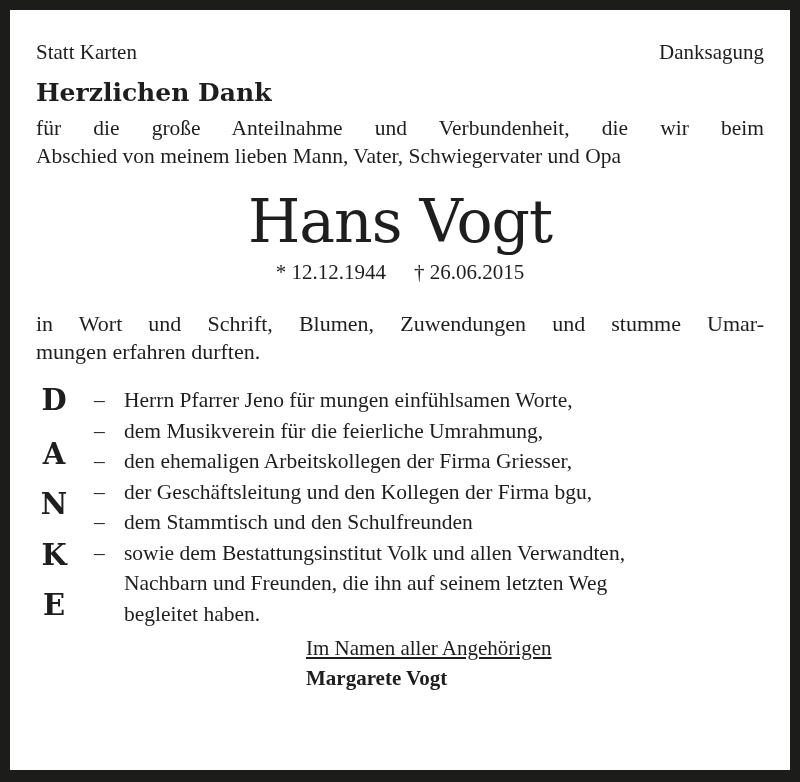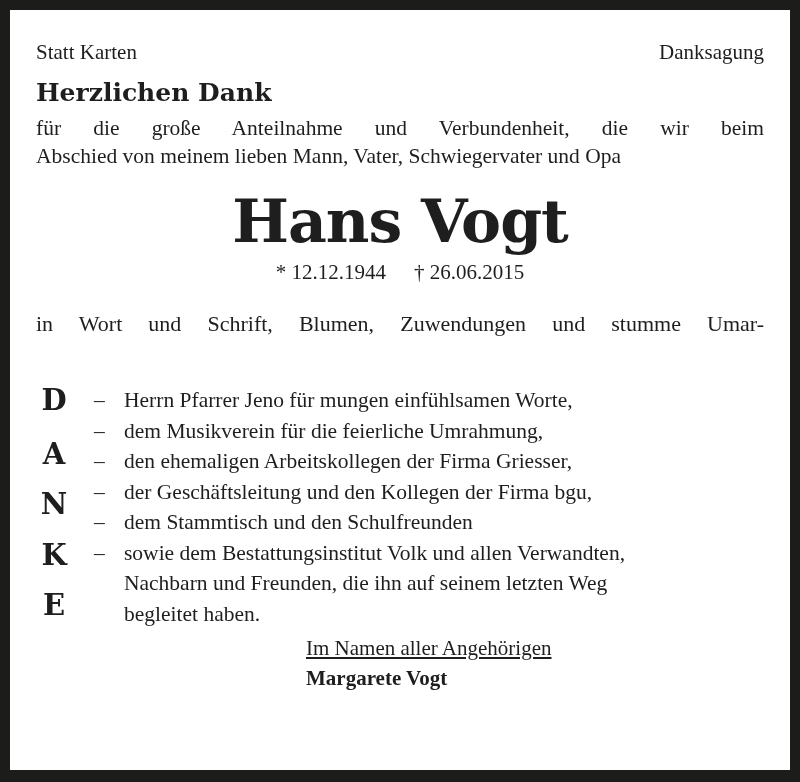--- a/index.html
+++ b/index.html
@@ -26,21 +26,21 @@
   .headline { left: 26px; top: 68px; font-size: 25px; font-weight: bold; }
   .intro {
     position: absolute; left: 26px; top: 104px; width: 728px;
     font-size: 21.5px; line-height: 28px;
   }
   .intro .line1 { display: block; text-align: justify; text-align-last: justify; }
   .intro .line2 { display: block; }
 
   .name {
     position: absolute; left: 0; right: 0; top: 176px;
-    text-align: center; font-size: 60px; font-weight: bold;
+    text-align: center; font-size: 60px; font-weight: normal;
     letter-spacing: -1px; line-height: 70px;
   }
   .dates {
     position: absolute; left: 0; right: 0; top: 250px;
     text-align: center; font-size: 21px;
   }
   .dates .sep { display: inline-block; width: 28px; }
 
   .para {
     position: absolute; left: 26px; top: 300px; width: 728px;
@@ -85,20 +85,21 @@
   </div>
 
   <div class="name">Hans Vogt</div>
 
   <div class="dates serif">
     <span>* 12.12.1944</span><span class="sep"></span><span>† 26.06.2015</span>
   </div>
 
   <div class="para sans-narrow">
     <span class="l1">in Wort und Schrift, Blumen, Zuwendungen und stumme Umar-</span>
+    <span>mungen erfahren durften.</span>
   </div>
 
   <div class="danke">
     <div class="letter" style="top:0px">D</div>
     <div class="letter" style="top:54px">A</div>
     <div class="letter" style="top:104px">N</div>
     <div class="letter" style="top:155px">K</div>
     <div class="letter" style="top:205px">E</div>
   </div>
 

